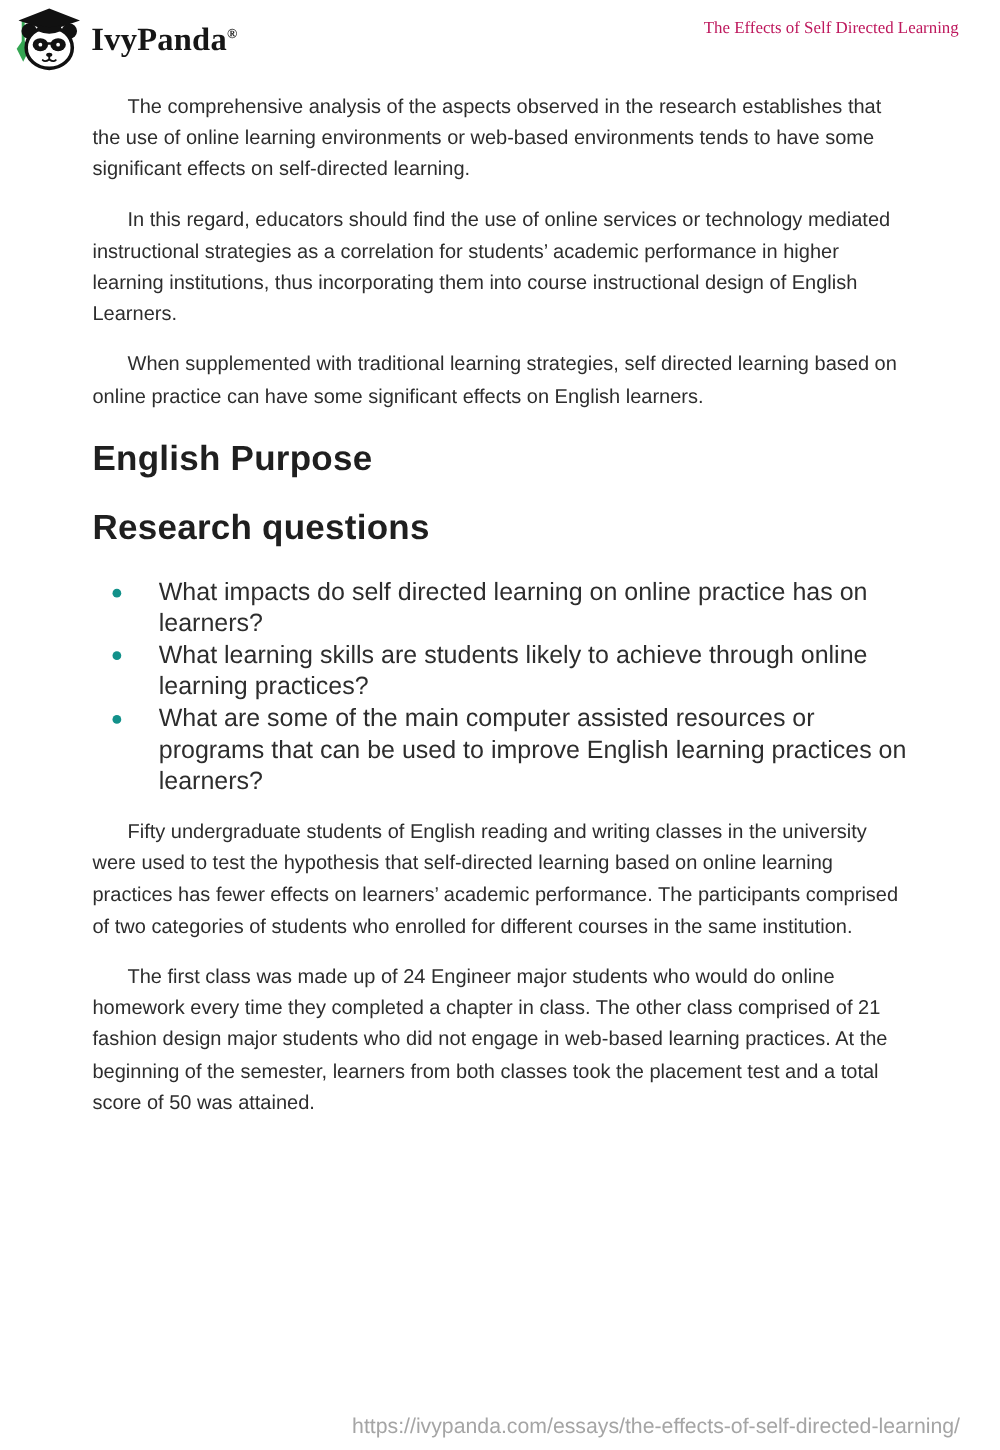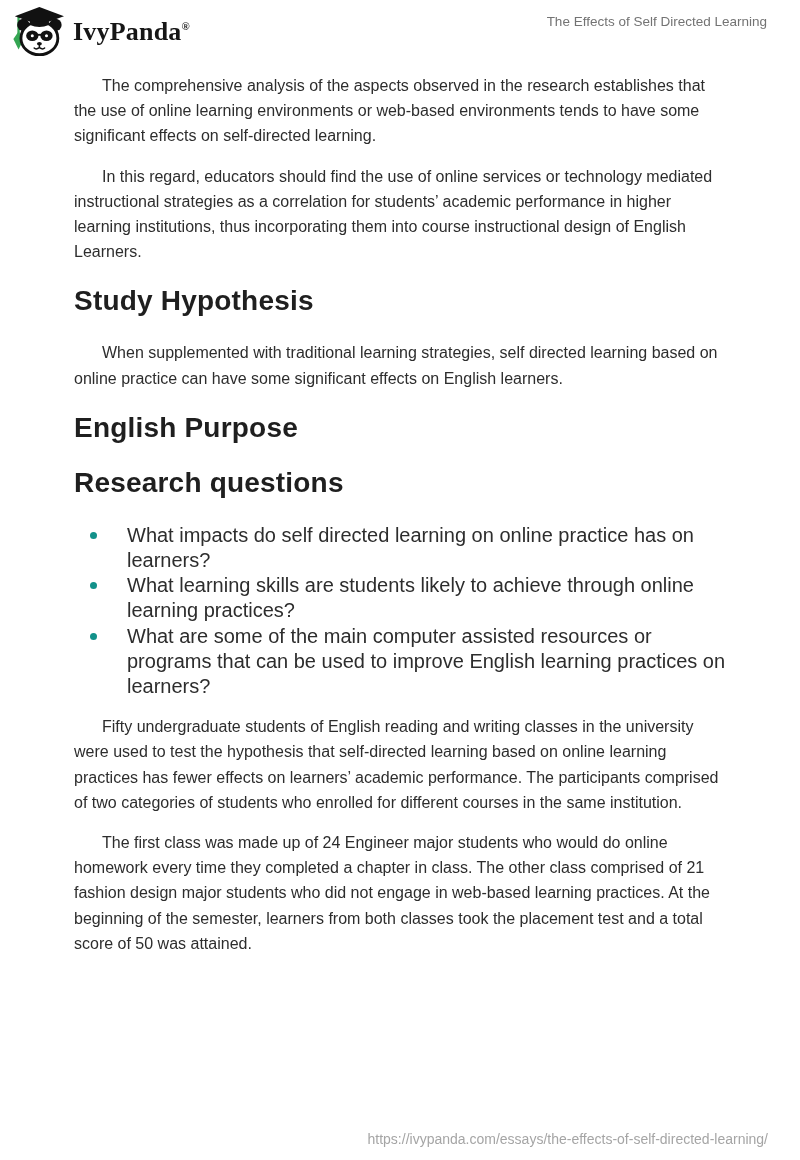--- a/index.html
+++ b/index.html
@@ -39,21 +39,22 @@
   .brand-name sup {
     font-size: 11px;
     vertical-align: super;
     line-height: 0;
   }
   .doc-title {
     position: absolute;
     top: 14px;
     right: 33px;
     font-size: 13.5px;
-    color: #737373;
+    color: #be185d;
+    font-family: Liberation Serif, serif;
   }
 
   
   .doc-main {
     margin: 13px 74px 0 74px;
   }
   .doc-main p {
     font-size: 16px;
     line-height: 25.2px;
     text-indent: 28px;
@@ -89,21 +90,21 @@
     height: 7px;
     border-radius: 50%;
     background: #12918a;
   }
 
   
   .page-footer {
     position: absolute;
     right: 32px;
     top: 1131px;
-    font-size: 14px;
+    font-size: 17px;
     color: #a5a5a5;
   }
 </style>
 </head>
 <body>
 
 <header class="page-header">
   <div class="brand">
     <svg class="brand-logo" viewBox="0 0 60 56" width="57" height="53" aria-hidden="true">
       <path d="M10 12 L10 34" stroke="#35A653" stroke-width="2.5" fill="none"></path>
@@ -123,21 +124,20 @@
     </svg>
     <span class="brand-name"><span>IvyPanda</span><sup>®</sup></span>
   </div>
   <div class="doc-title">The Effects of Self Directed Learning</div>
 </header>
 
 <main class="doc-main">
   <p>The comprehensive analysis of the aspects observed in the research establishes that the use of online learning environments or web-based environments tends to have some significant effects on self-directed learning.</p>
   <p>In this regard, educators should find the use of online services or technology mediated instructional strategies as a correlation for students’ academic performance in higher learning institutions, thus incorporating them into course instructional design of English Learners.</p>
 
-  <h2>Study Hypothesis</h2>
   <p>When supplemented with traditional learning strategies, self directed learning based on online practice can have some significant effects on English learners.</p>
 
   <h2>English Purpose</h2>
 
   <h2>Research questions</h2>
   <ul class="question-list">
     <li>What impacts do self directed learning on online practice has on learners?</li>
     <li>What learning skills are students likely to achieve through online learning practices?</li>
     <li>What are some of the main computer assisted resources or programs that can be used to improve English learning practices on learners?</li>
   </ul>

